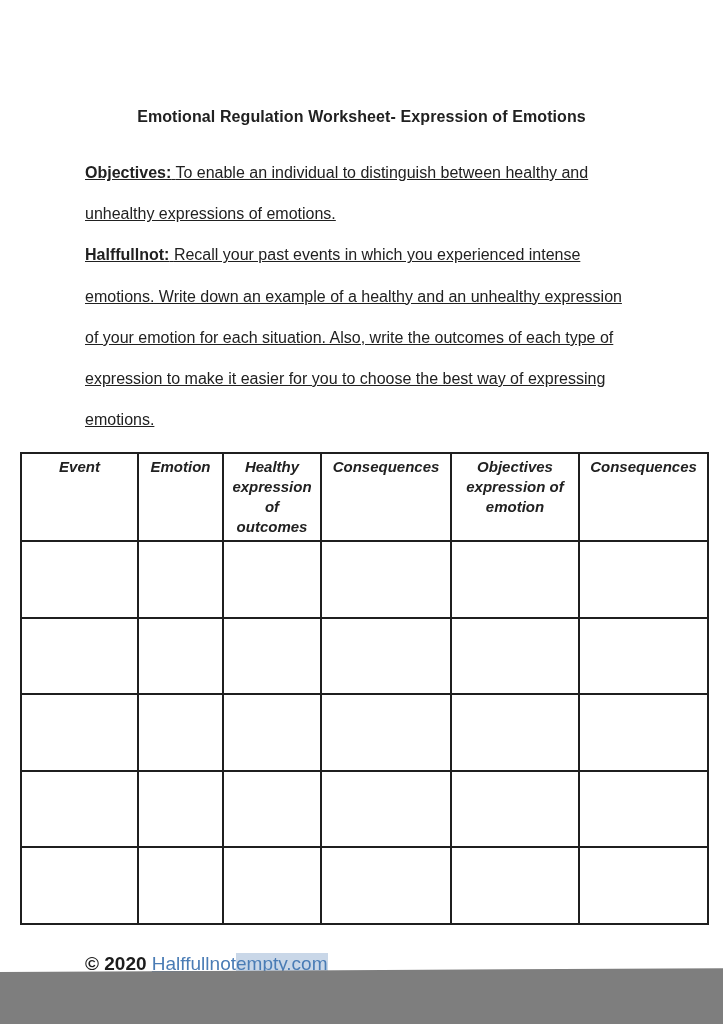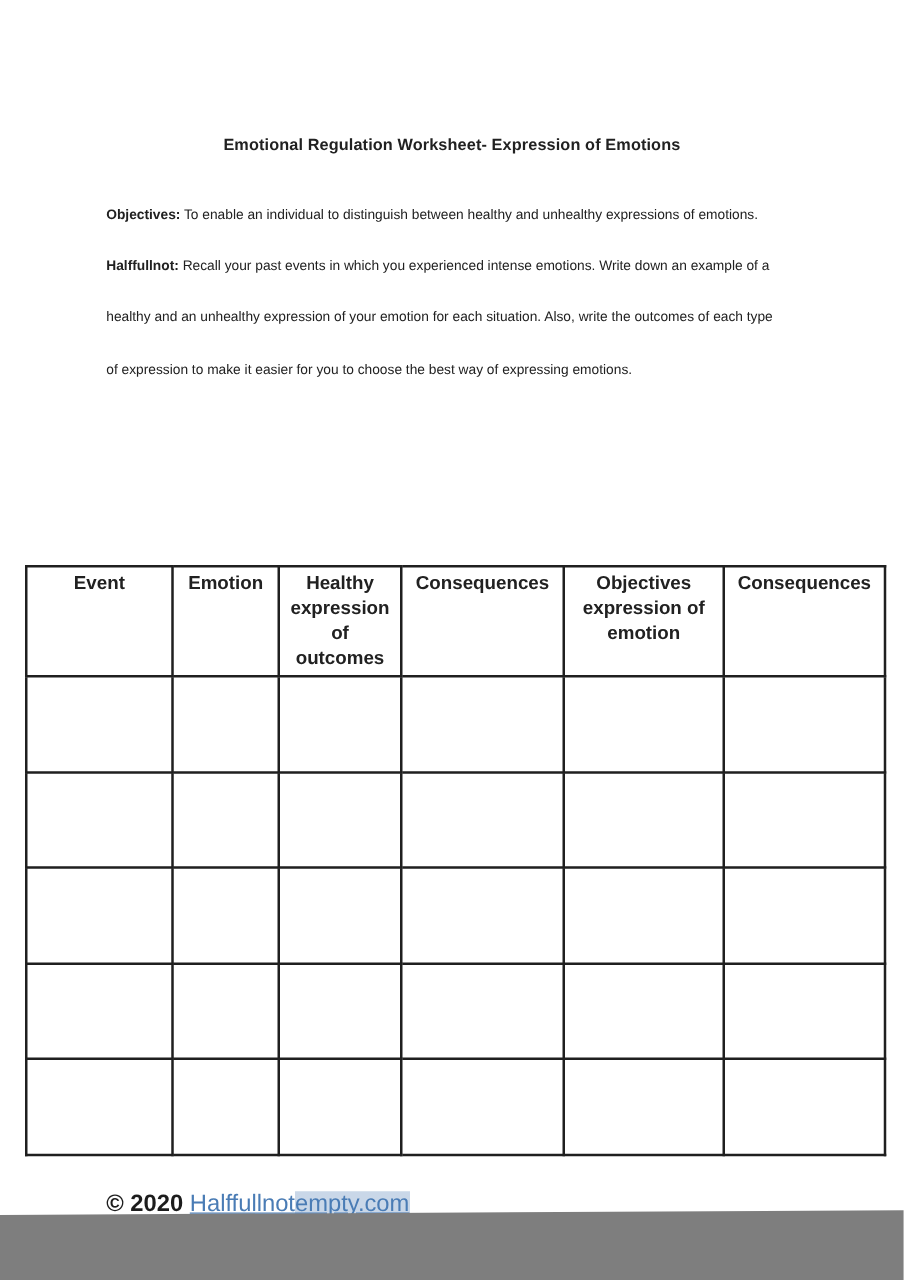--- a/index.html
+++ b/index.html
@@ -16,31 +16,32 @@
     font-family: "Liberation Sans", sans-serif;
     color: #212121;
   }
   .doc-title {
     margin: 0;
     position: absolute;
     top: 108px;
     left: 0;
     width: 723px;
     text-align: center;
-    font-size: 13px;
+    font-size: 16px;
     font-weight: bold;
     letter-spacing: 0.1px;
   }
   .intro {
     position: absolute;
     top: 152px;
     left: 85px;
     width: 545px;
-    font-size: 11px;
+    font-size: 16px;
     line-height: 41.2px;
+    text-decoration: underline;
   }
   .intro p { margin: 0; }
   .intro .lead { font-weight: bold; }
   .worksheet-table {
     position: absolute;
     top: 452px;
     left: 20px;
     width: 687px;
     border-collapse: collapse;
     table-layout: fixed;
@@ -50,20 +51,21 @@
     border: 2px solid #1f1f1f;
     font-size: 15px;
     line-height: 20px;
   }
   .worksheet-table th {
     font-weight: bold;
     text-align: center;
     vertical-align: top;
     padding: 3px 6px;
     height: 62px;
+    font-style: italic;
   }
   .worksheet-table td {
     height: 74.5px;
     padding: 0;
   }
   .footer {
     position: absolute;
     top: 953px;
     left: 85px;
     font-size: 19px;

